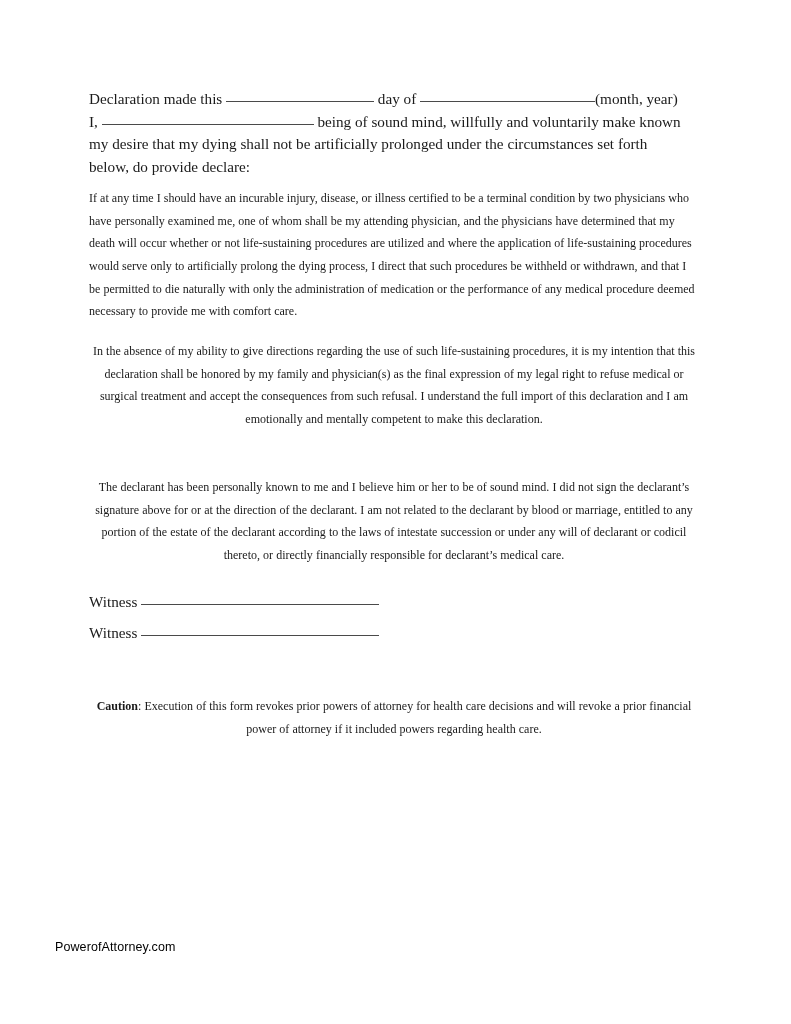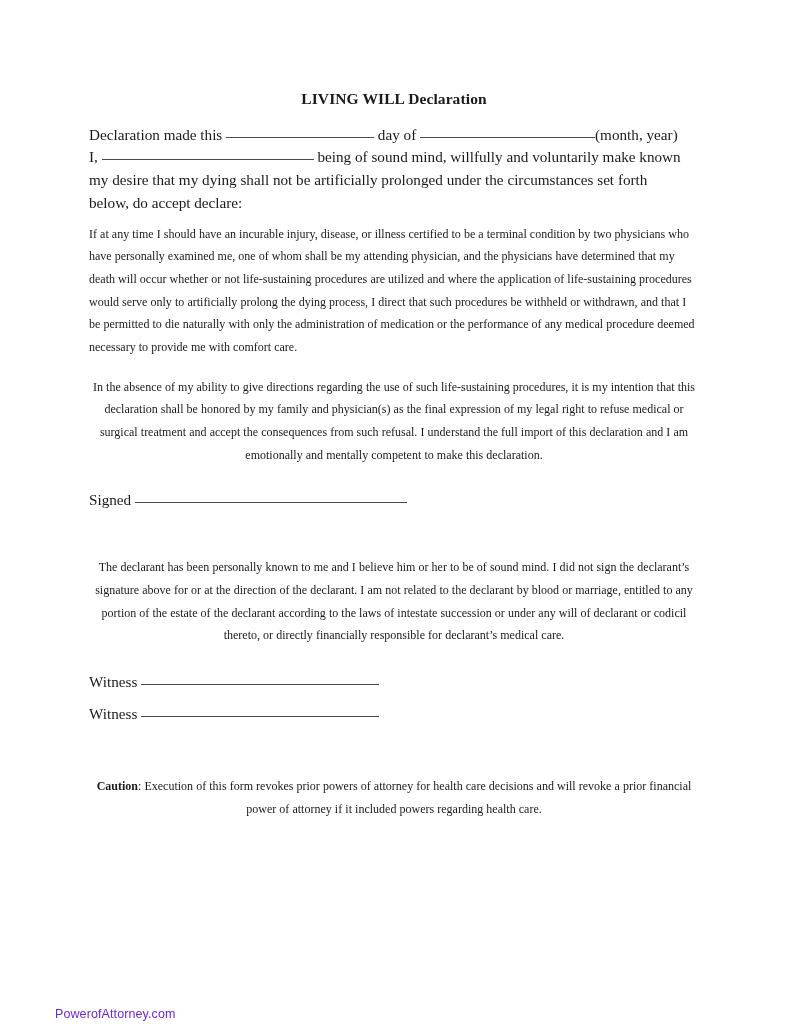--- a/index.html
+++ b/index.html
@@ -84,60 +84,55 @@
   .sig-city     { margin-top: 14px; }
   .witness-block { margin-top: 24px; }
   .witness-line  { margin-bottom: 9px; font-family: Liberation Serif, serif; }
   .attest-block  { margin-top: 45px; }
   .caution-block { margin-top: 50px; }
   .caution-label { font-weight: bold; }
 
   .footer {
     position: absolute;
     left: 55px;
-    top: 1007px;
+    top: 940px;
     font-family: "Liberation Sans", "DejaVu Sans", sans-serif;
     font-size: 12.5px;
-    color: #6d28d9;
+    color: #000000;
     letter-spacing: 0.1px;
   }
 </style>
 </head>
 <body>
 
 <div class="page">
 
   <div class="doc-body">
 
-    <h1 class="doc-title">LIVING WILL Declaration</h1>
 
     <div class="intro-block">
       <div class="intro-line">
         <span>Declaration made this</span>
         <span class="rule rule-day"></span>
         <span>day of</span>
         <span class="rule rule-month"></span><span>(month, year)</span>
       </div>
       <div class="intro-line">
         <span>I,</span>
         <span class="rule rule-name"></span>
         <span>being of sound mind, willfully and voluntarily make known</span>
       </div>
       <div class="intro-wrap">my desire that my dying shall not be artificially prolonged under the circumstances set forth</div>
-      <div class="intro-wrap">below, do accept declare:</div>
+      <div class="intro-wrap">below, do provide declare:</div>
     </div>
 
     <p class="para">If at any time I should have an incurable injury, disease, or illness certified to be a terminal condition by two physicians who have personally examined me, one of whom shall be my attending physician, and the physicians have determined that my death will occur whether or not life-sustaining procedures are utilized and where the application of life-sustaining procedures would serve only to artificially prolong the dying process, I direct that such procedures be withheld or withdrawn, and that I be permitted to die naturally with only the administration of medication or the performance of any medical procedure deemed necessary to provide me with comfort care.</p>
 
     <p class="para tight">In the absence of my ability to give directions regarding the use of such life-sustaining procedures, it is my intention that this declaration shall be honored by my family and physician(s) as the final expression of my legal right to refuse medical or surgical treatment and accept the consequences from such refusal. I understand the full import of this declaration and I am emotionally and mentally competent to make this declaration.</p>
 
-    <div class="sig-line sig-signed">
-      <span>Signed</span>
-      <span class="rule rule-signed"></span>
-    </div>
 
 
     <div class="attest-block">
       <p class="para tight">The declarant has been personally known to me and I believe him or her to be of sound mind. I did not sign the declarant’s signature above for or at the direction of the declarant. I am not related to the declarant by blood or marriage, entitled to any portion of the estate of the declarant according to the laws of intestate succession or under any will of declarant or codicil thereto, or directly financially responsible for declarant’s medical care.</p>
     </div>
 
     <div class="witness-block">
       <div class="sig-line witness-line">
         <span>Witness</span>
         <span class="rule rule-witness"></span>

